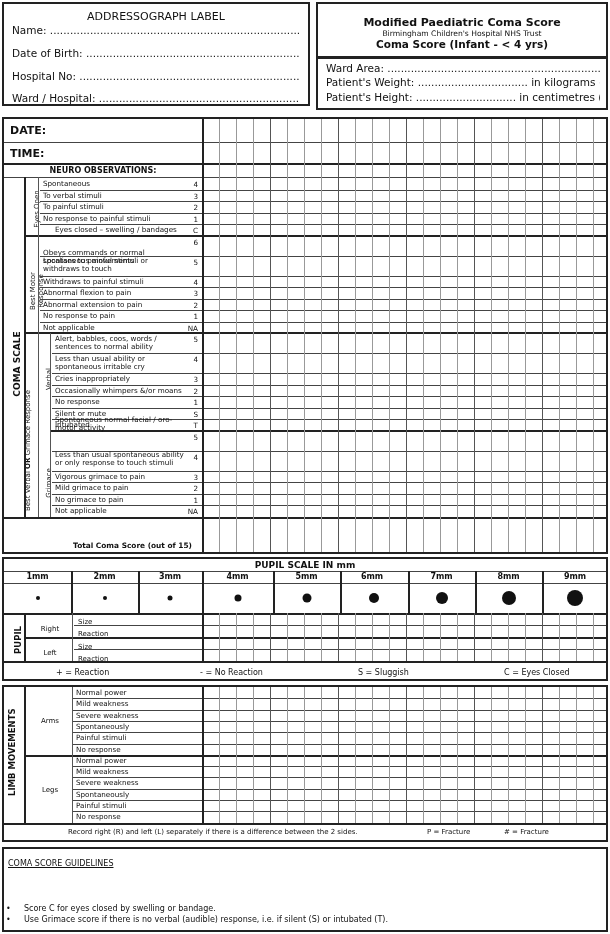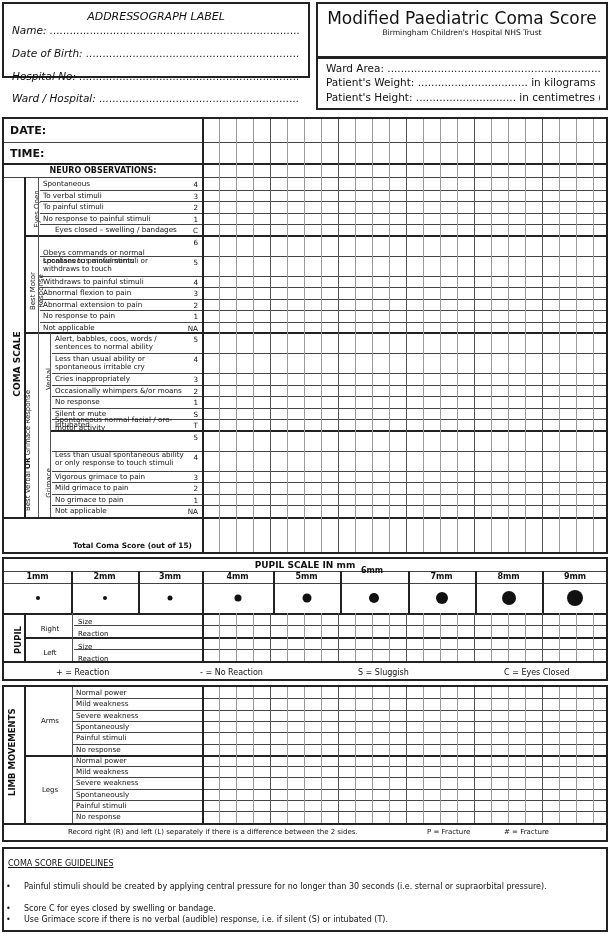--- a/index.html
+++ b/index.html
@@ -6,21 +6,21 @@
   html, body { width: 610px; height: 934px; background: #ffffff; overflow: hidden; }
   body { position: relative; font-family: "DejaVu Sans", sans-serif; color: #111; }
   .abs { position: absolute; }
   .box { position: absolute; border: 2px solid #222; background: #fff; }
   .t8 { font-size: 8px; }
   .t7 { font-size: 7px; }
   .b { font-weight: bold; }
   .c { text-align: center; }
 
   
-  #addr { left: 2px; top: 2px; width: 308px; height: 76px; font-style: italic; }
+  #addr { left: 2px; top: 2px; width: 308px; height: 104px; }
   #addr .title { position: absolute; left: 0; right: 0; top: 6px; text-align: center; font-size: 11px; }
   #addr .line { position: absolute; left: 8px; right: 8px; font-size: 10.5px; white-space: nowrap; overflow: hidden; }
 
   
   #titlebox { left: 316px; top: 2px; width: 292px; height: 56px; }
   #titlebox div { text-align: center; }
   #wardbox { left: 316px; top: 58px; width: 292px; height: 52px; border-top-width: 1px; }
   #wardbox .line { position: absolute; left: 8px; right: 6px; font-size: 10.5px; white-space: nowrap; overflow: hidden; }
 
   
@@ -47,22 +47,23 @@
 
 <div class="box" id="addr">
   <div class="title">ADDRESSOGRAPH LABEL</div>
   <div class="line" style="top:20px">Name: ......................................................................................</div>
   <div class="line" style="top:43px">Date of Birth: ..........................................................................</div>
   <div class="line" style="top:66px">Hospital No: .............................................................................</div>
   <div class="line" style="top:88px">Ward / Hospital: .......................................................................</div>
 </div>
 
 <div class="box" id="titlebox">
-  <div style="margin-top:4px;font-size:17px;font-weight:normal">Modified Paediatric Coma Score</div>
+  <div style="margin-top:12px;font-size:11px;font-weight:bold">Modified Paediatric Coma Score</div>
   <div style="font-size:7.6px">Birmingham Children's Hospital NHS Trust</div>
+  <div style="font-size:10.5px;font-weight:bold">Coma Score (Infant - &lt; 4 yrs)</div>
 </div>
 <div class="box" id="wardbox">
   <div class="line" style="top:3px">Ward Area: .........................................................................</div>
   <div class="line" style="top:17px">Patient's Weight: ................................. in kilograms (kg)</div>
   <div class="line" style="top:32px">Patient's Height: .............................. in centimetres (cm)</div>
 </div>
 
 <div class="box" id="main">
   <div id="main-inner" style="position:absolute;left:0;top:0;right:0;bottom:0;"></div>
   <div class="abs b" style="left:6px;top:5px;font-size:11px">DATE:</div>
@@ -211,21 +212,21 @@
       <div class="abs b c" style="left:0px;width:67px;top:13px;font-size:8px">1mm</div>
       <div class="dot" style="left:33.5px;top:39px;width:4px;height:4px"></div>
       <div class="abs b c" style="left:67px;width:67px;top:13px;font-size:8px">2mm</div>
       <div class="dot" style="left:100.5px;top:39px;width:4px;height:4px"></div>
       <div class="abs b c" style="left:134px;width:64px;top:13px;font-size:8px">3mm</div>
       <div class="dot" style="left:166px;top:39px;width:5px;height:5px"></div>
       <div class="abs b c" style="left:198px;width:71px;top:13px;font-size:8px">4mm</div>
       <div class="dot" style="left:233.5px;top:39px;width:7px;height:7px"></div>
       <div class="abs b c" style="left:269px;width:67px;top:13px;font-size:8px">5mm</div>
       <div class="dot" style="left:302.5px;top:39px;width:9px;height:9px"></div>
-      <div class="abs b c" style="left:336px;width:64px;top:7px;font-size:8px">6mm</div>
+      <div class="abs b c" style="left:336px;width:64px;top:13px;font-size:8px">6mm</div>
       <div class="dot" style="left:370px;top:39px;width:10px;height:10px"></div>
       <div class="abs b c" style="left:404px;width:67px;top:13px;font-size:8px">7mm</div>
       <div class="dot" style="left:437.5px;top:39px;width:12px;height:12px"></div>
       <div class="abs b c" style="left:471px;width:67px;top:13px;font-size:8px">8mm</div>
       <div class="dot" style="left:504.5px;top:39px;width:14px;height:14px"></div>
       <div class="abs b c" style="left:538px;width:66px;top:13px;font-size:8px">9mm</div>
       <div class="dot" style="left:571px;top:39px;width:16px;height:16px"></div>
       <div class="vline thick" style="left:20px;top:54px;height:48px"></div>
       <div class="vline" style="left:68px;top:54px;height:48px"></div>
       <div class="vline thick" style="left:198px;top:54px;height:48px"></div>
@@ -322,16 +323,15 @@
   <div class="rot b" style="left:-34px;top:62px;width:84px;font-size:8.5px;transform:rotate(-90deg)">LIMB MOVEMENTS</div>
   <div class="abs t7 c" style="left:22px;width:48px;top:30px">Arms</div>
   <div class="abs t7 c" style="left:22px;width:48px;top:99px">Legs</div>
   <div class="abs t7" style="left:64px;top:141px">Record right (R) and left (L) separately if there is a difference between the 2 sides.</div>
   <div class="abs t7" style="left:423px;top:141px">P = Fracture</div>
   <div class="abs t7" style="left:500px;top:141px"># = Fracture</div>
 </div>
 
 <div class="box" id="guide">
   <div class="abs t8" style="left:4px;top:10px;text-decoration:underline">COMA SCORE GUIDELINES</div>
-  <div class="guide-item" style="top:33px;left:2px"><span class="bullet">•</span><span>Painful stimuli should be created by applying central pressure for no longer than 30 seconds (i.e. sternal or supraorbital pressure).</span></div>
   <div class="guide-item" style="top:55px;left:2px"><span class="bullet">•</span><span>Score C for eyes closed by swelling or bandage.</span></div>
   <div class="guide-item" style="top:66px;left:2px"><span class="bullet">•</span><span>Use Grimace score if there is no verbal (audible) response, i.e. if silent (S) or intubated (T).</span></div>
 </div>
 
 </body></html>

